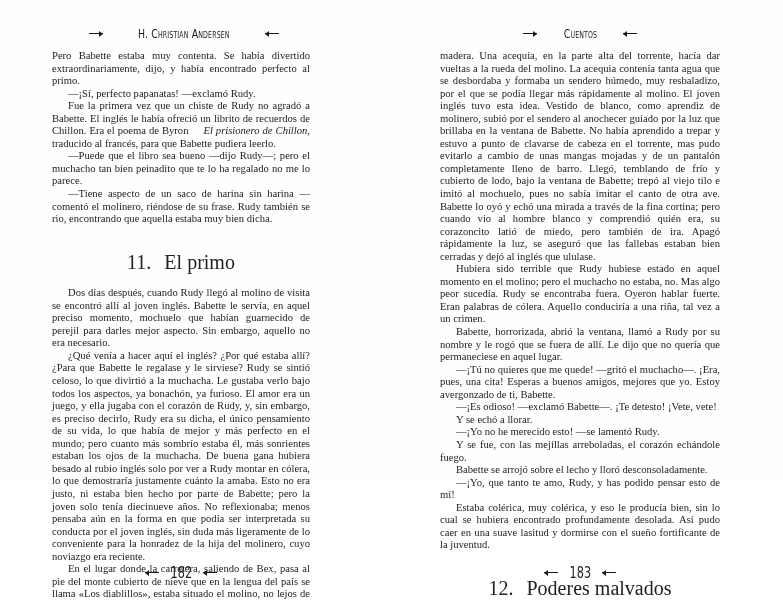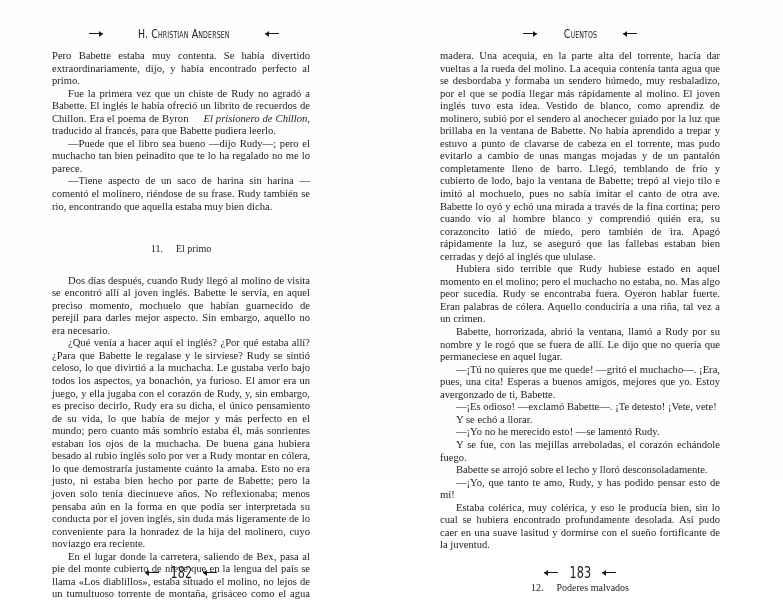--- a/index.html
+++ b/index.html
@@ -30,21 +30,21 @@
     position: absolute; top: 50px; left: 0; right: 0;
     font-family: "Liberation Serif", serif; font-size: 10.6px; line-height: 12.55px;
     color: #222; text-align: justify; hyphens: manual;
   }
   .page.right .body-text { top: 50px; }
   .body-text p { margin: 0; text-indent: 16px; }
   .body-text p.noindent { text-indent: 0; }
   .body-text em { font-style: italic; margin-left: 12px; }
 
   .chapter {
-    font-family: "Liberation Serif", serif; font-size: 10px; color: #222;
+    font-family: "Liberation Serif", serif; font-size: 20px; color: #222;
     text-align: center; margin: 30px 0 19px 0; text-indent: 0;
   }
   .chapter .num { margin-right: 13px; }
 
   .folio {
     position: absolute; top: 566px; left: 0; right: 0; height: 14px;
     display: flex; justify-content: center; align-items: center;
     font-family: "DejaVu Sans", sans-serif; font-size: 15px; color: #1a1a1a;
   }
   .folio .orn { margin: 0 8px; }
@@ -57,20 +57,21 @@
 
   <div class="page left">
     <div class="running-head">
       <span class="orn r"></span>
       <span class="head-text">H. Christian Andersen</span>
       <span class="orn l"></span>
     </div>
 
     <div class="body-text">
       <p class="noindent">Pero Babette estaba muy contenta. Se había divertido extraordinariamente, dijo, y había encontrado perfecto al primo.</p>
+      <p>—¡Sí, perfecto papanatas! —exclamó Rudy.</p>
       <p><span>Fue la primera vez que un chiste de Rudy no agradó a Babette. El inglés le había ofreció un librito de recuerdos de Chillon. Era el poema de Byron </span><em>El prisionero de Chillon,</em><span> traducido al francés, para que Babette pudiera leerlo.</span></p>
       <p>—Puede que el libro sea bueno —dijo Rudy—; pero el muchacho tan bien peinadito que te lo ha regalado no me lo parece.</p>
       <p>—Tiene aspecto de un saco de harina sin harina —comentó el molinero, riéndose de su frase. Rudy también se rio, encontrando que aquella estaba muy bien dicha.</p>
 
       <div class="chapter">
         <span class="num">11.</span><span>El primo</span>
       </div>
 
       <p>Dos días después, cuando Rudy llegó al molino de visita se encontró allí al joven inglés. Babette le servía, en aquel preciso momento, mochuelo que habían guarnecido de perejil para darles mejor aspecto. Sin embargo, aquello no era necesario.</p>
       <p>¿Qué venía a hacer aquí el inglés? ¿Por qué estaba allí? ¿Para que Babette le regalase y le sirviese? Rudy se sintió celoso, lo que divirtió a la muchacha. Le gustaba verlo bajo todos los aspectos, ya bonachón, ya furioso. El amor era un juego, y ella jugaba con el corazón de Rudy, y, sin embargo, es preciso decirlo, Rudy era su dicha, el único pensamiento de su vida, lo que había de mejor y más perfecto en el mundo; pero cuanto más sombrío estaba él, más sonrientes estaban los ojos de la muchacha. De buena gana hubiera besado al rubio inglés solo por ver a Rudy montar en cólera, lo que demostraría justamente cuánto la amaba. Esto no era justo, ni estaba bien hecho por parte de Babette; pero la joven solo tenía diecinueve años. No reflexionaba; menos pensaba aún en la forma en que podía ser interpretada su conducta por el joven inglés, sin duda más ligeramente de lo conveniente para la honradez de la hija del molinero, cuyo noviazgo era reciente.</p>

